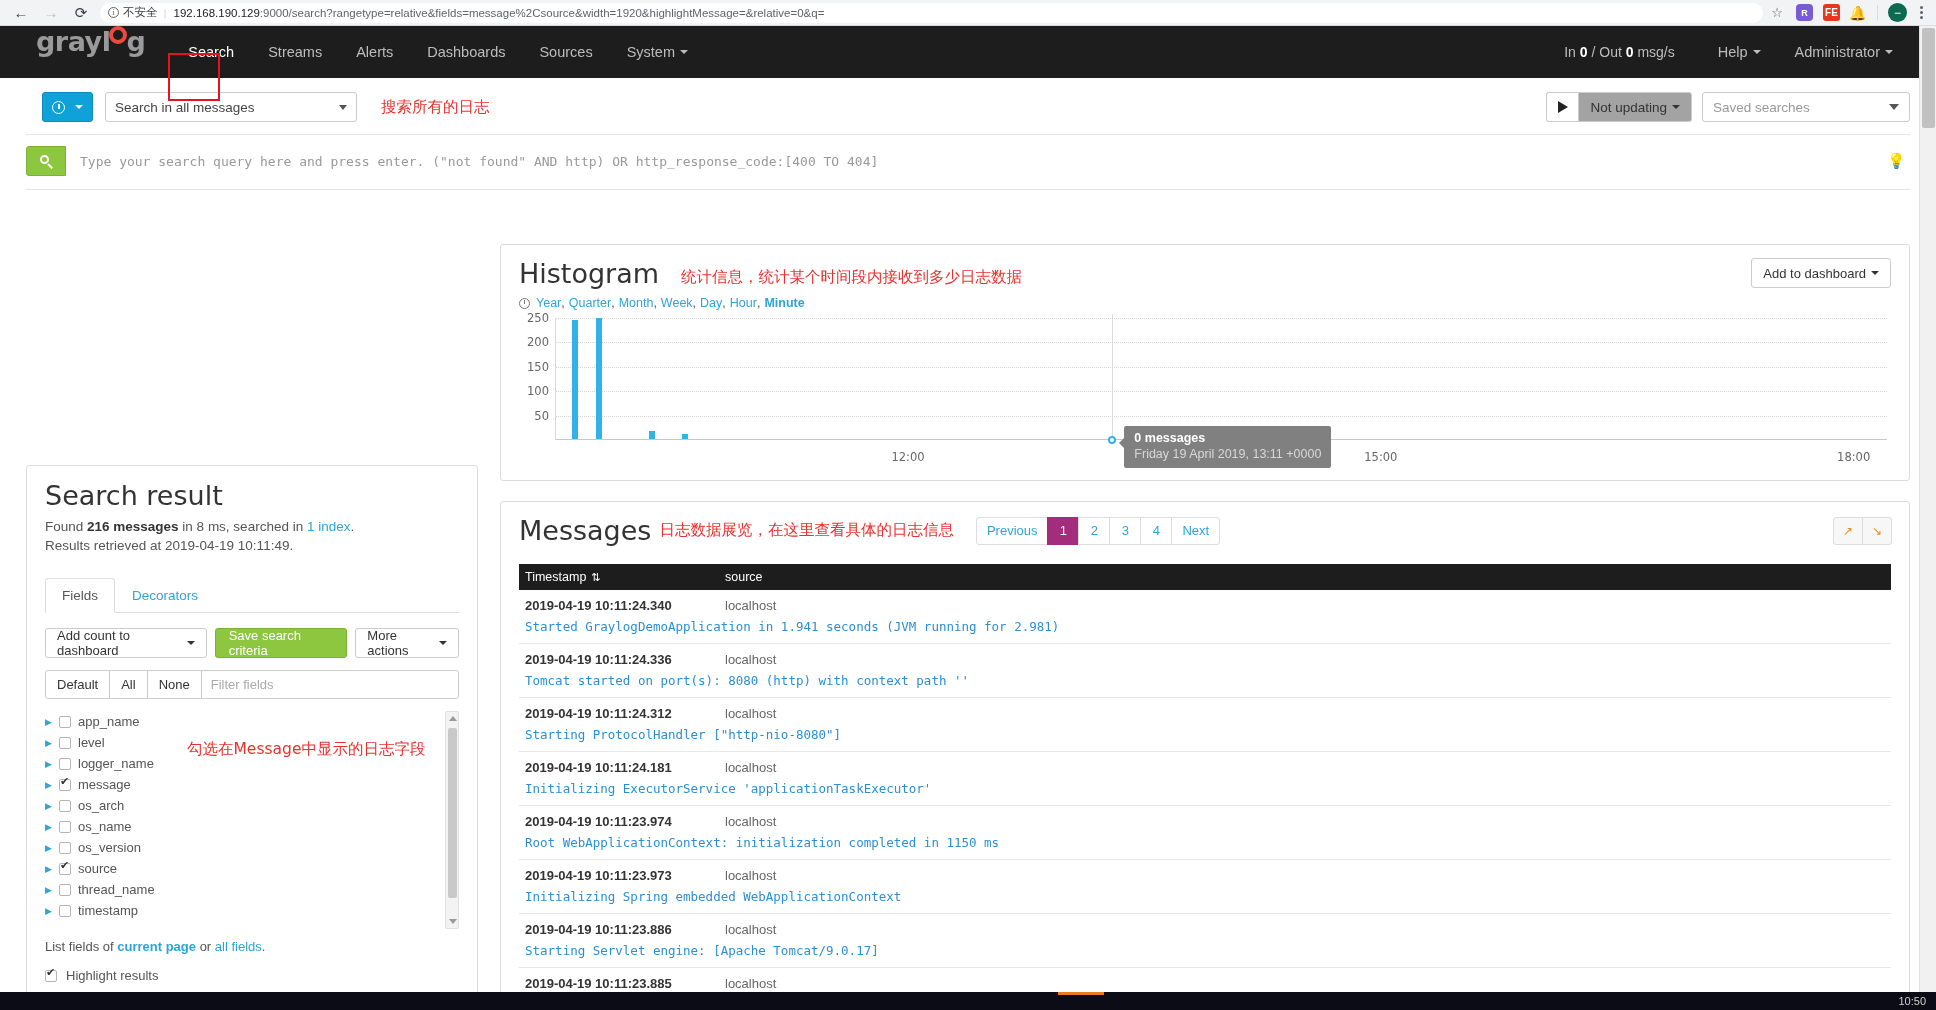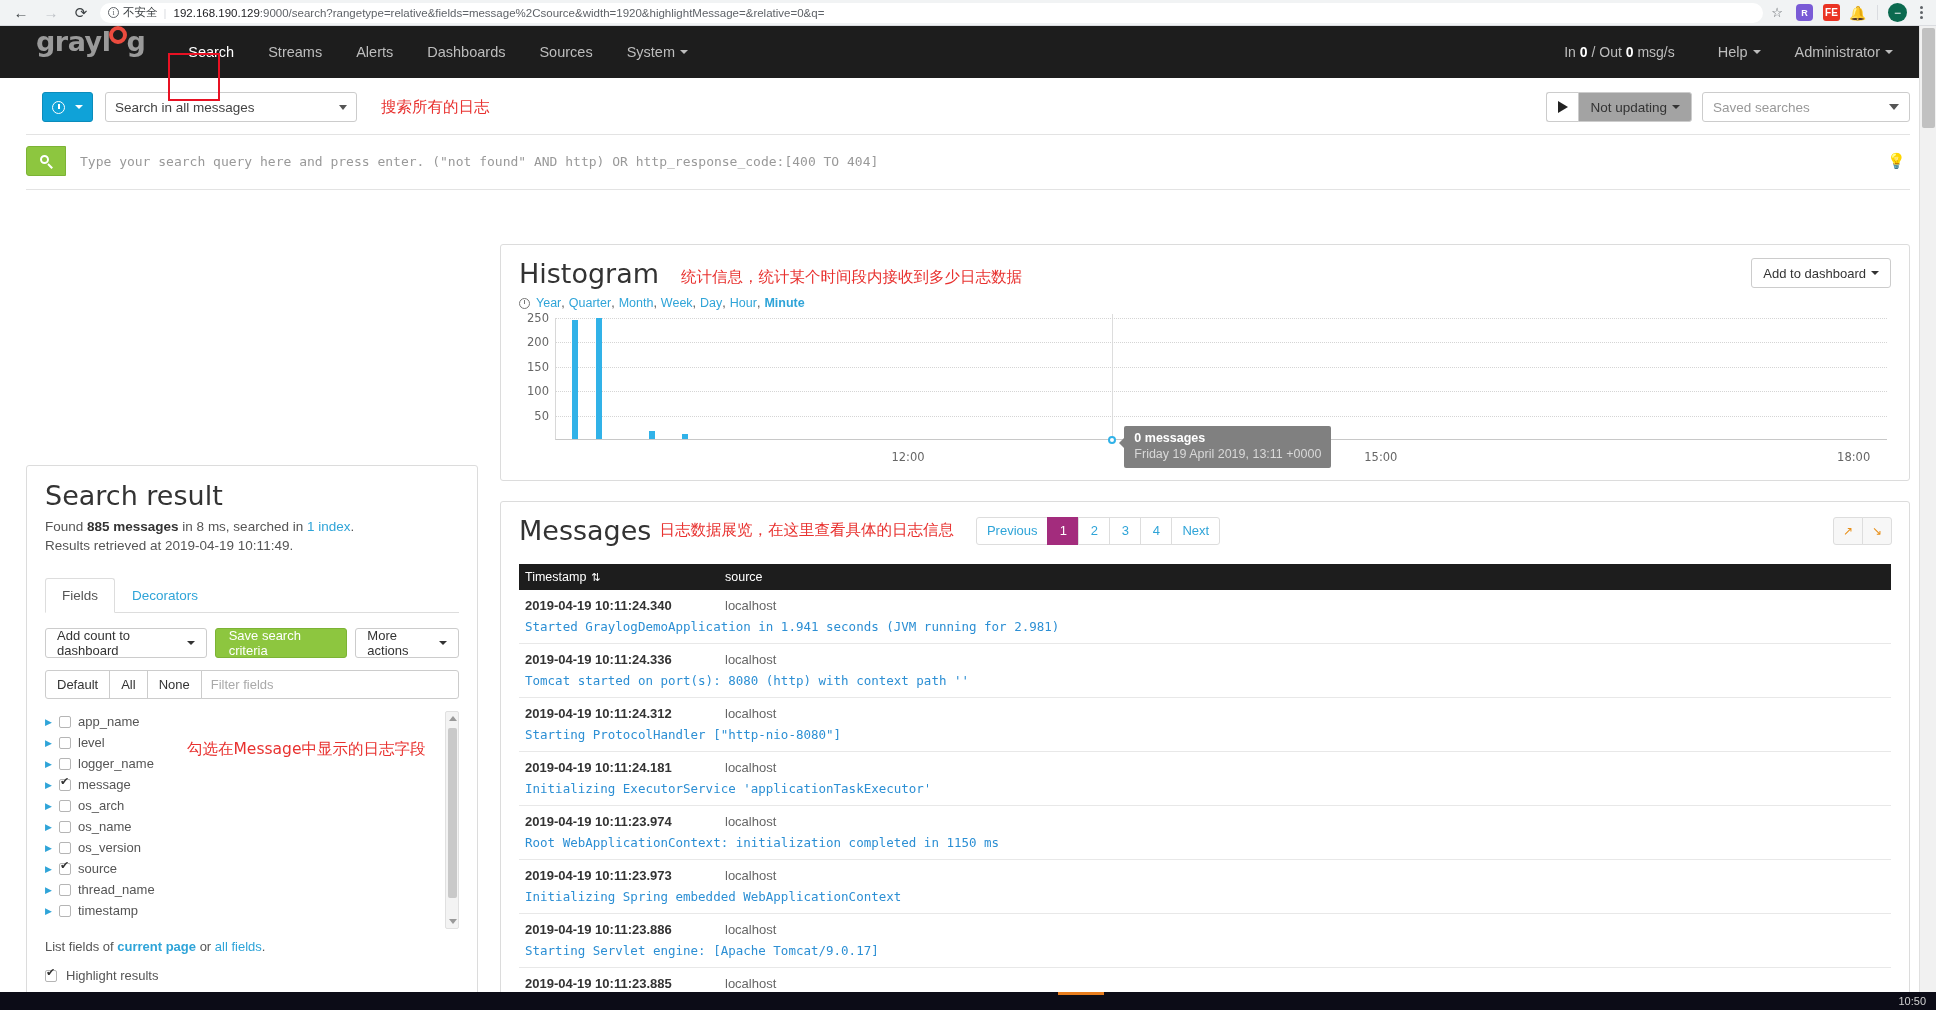--- a/index.html
+++ b/index.html
@@ -677,21 +677,21 @@
     <input id="query-input" value="" placeholder="Type your search query here and press enter. (&quot;not found&quot; AND http) OR http_response_code:[400 TO 404]" style="">
     <div id="bulb-icon">💡</div>
   </div>
 </div>
 
 <div id="main">
 
   <div id="left-panel">
     <h1 id="search-result-title">Search result</h1>
     <div class="result-line">
-      <span>Found </span><b>885 messages</b><span> in 8 ms, searched in </span><span class="link-blue">1 index</span><span>.</span>
+      <span>Found </span><b>216 messages</b><span> in 8 ms, searched in </span><span class="link-blue">1 index</span><span>.</span>
     </div>
     <div class="result-line">Results retrieved at 2019-04-19 10:11:49.</div>
 
     <div id="tabs-row">
       <div class="tab active">Fields</div>
       <div class="tab">Decorators</div>
     </div>
 
     <div id="result-buttons">
       <div class="btn-default">

